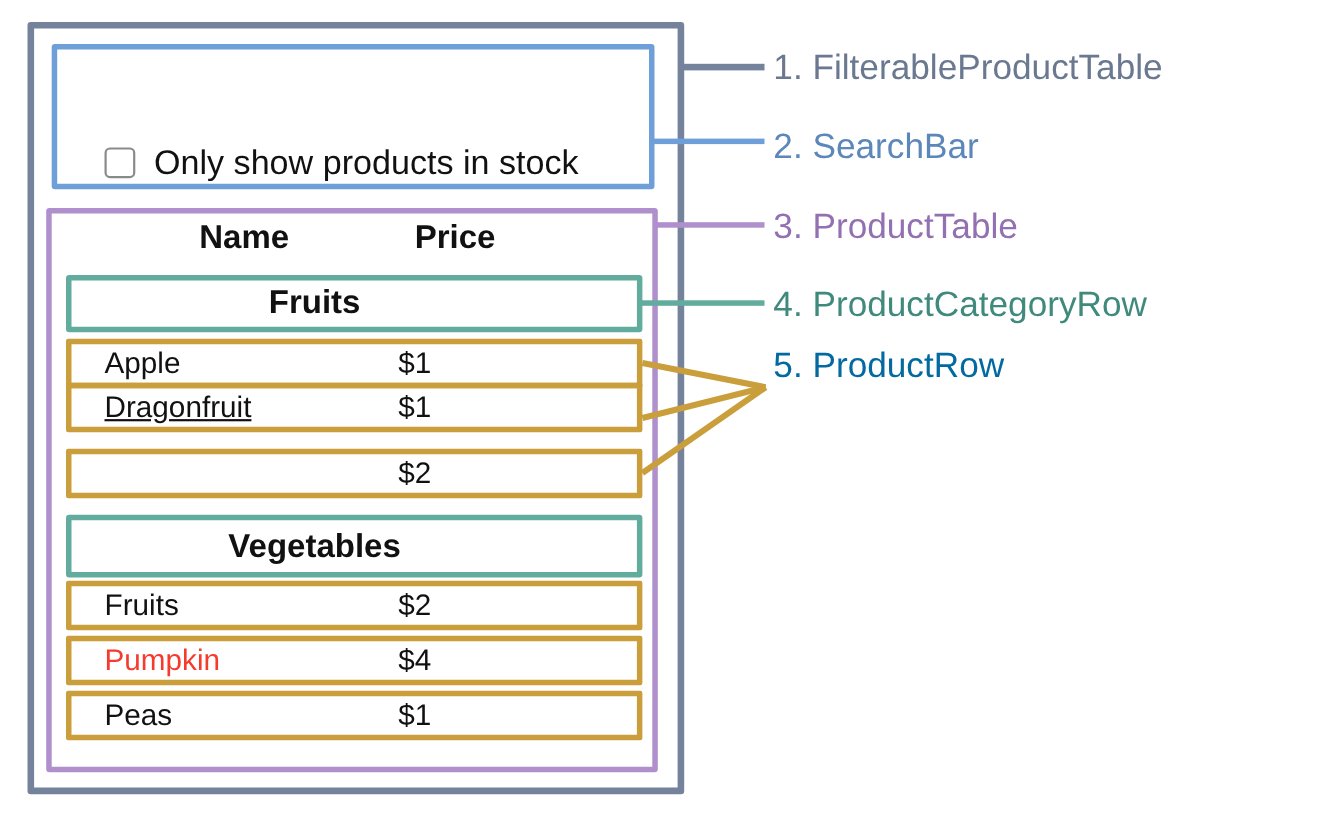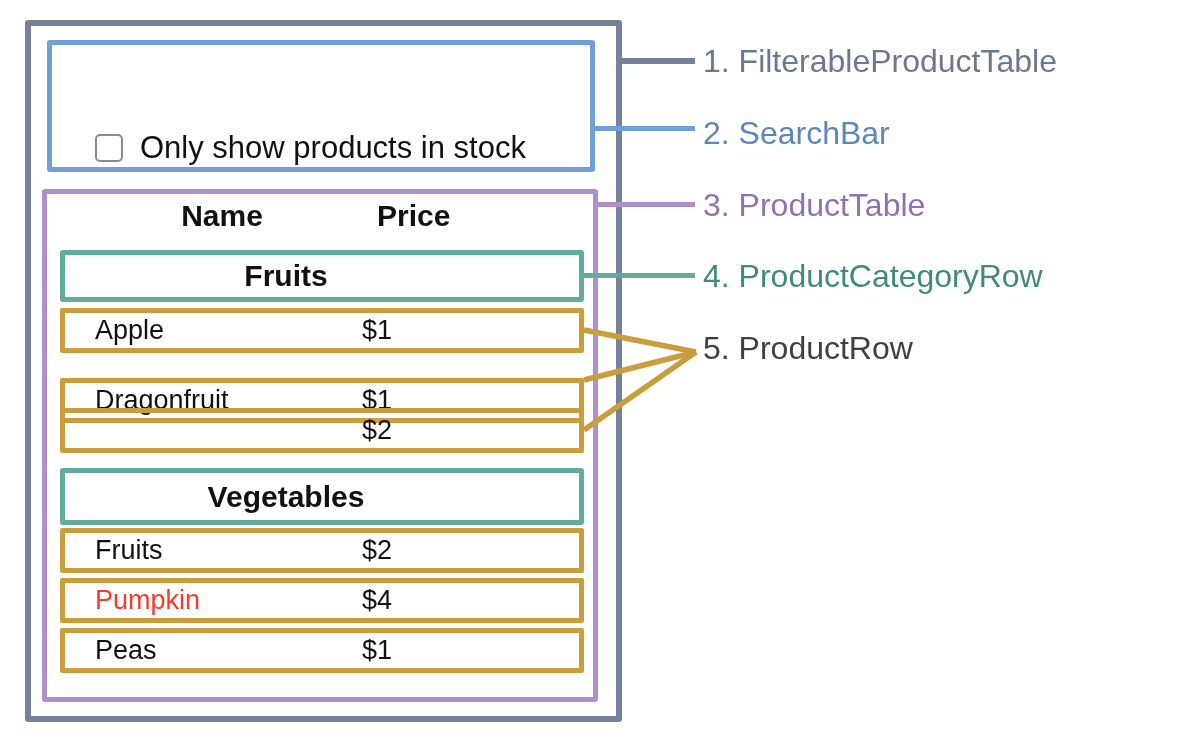--- a/index.html
+++ b/index.html
@@ -16,21 +16,21 @@
   .box.teal.cat1{top:250px;height:52px;}
   .box.teal.cat2{top:468px;height:57px;}
   .cat-text{font-weight:bold;font-size:30px;color:#111;transform:translateX(-36px);}
   .row{
     position:absolute;left:60px;width:524px;height:45px;box-sizing:border-box;
     border:5px solid #C99E3B;border-radius:2px;display:flex;align-items:center;
     font-size:27px;color:#111;background:transparent;
   }
   .row .pname{margin-left:30px;}
   .row .pprice{position:absolute;left:297px;}
-  .row.r1{top:308px;} .row.r2{top:378px;} .row.r3{top:408px;}
+  .row.r1{top:308px;} .row.r2{top:348px;text-decoration:underline;} .row.r3{top:408px;}
   .row.r4{top:528px;} .row.r5{top:578px;} .row.r6{top:628px;}
   .red{color:#F53B2D;}
   
   .search-input{
     position:absolute;left:88px;top:72px;width:320px;height:39px;box-sizing:border-box;
     border:2px solid #909090;border-radius:8px;padding:0 10px;font-size:27px;
     font-family:"Liberation Sans", sans-serif;color:#333;background:#fff;outline:none;
   }
   .search-input::placeholder{color:#777;}
   .checkbox{
@@ -48,21 +48,21 @@
   .conn.c2{left:593px;top:126px;width:102px;height:5px;background:#6F9FD8;}
   .conn.c3{left:596px;top:202px;width:99px; height:5px;background:#AF90CC;}
   .conn.c4{left:582px;top:273px;width:113px;height:5px;background:#62AC9E;}
   svg.fanlines{position:absolute;left:0;top:0;pointer-events:none;}
   
   .legend{position:absolute;left:703px;height:40px;line-height:40px;font-size:32px;white-space:nowrap;}
   .legend.l1{top:41px; color:#6A7890;text-align:right;}
   .legend.l2{top:113px;color:#5C87BB;}
   .legend.l3{top:185px;color:#9270B2;}
   .legend.l4{top:256px;color:#3F8A7D;}
-  .legend.l5{top:328px;color:#404040;}
+  .legend.l5{top:312px;color:#0369a1;}
 </style>
 </head>
 <body>
 
 <div class="canvas">
 
   <div class="box gray"></div>
   <div class="box blue"></div>
   <div class="box purple"></div>
 

